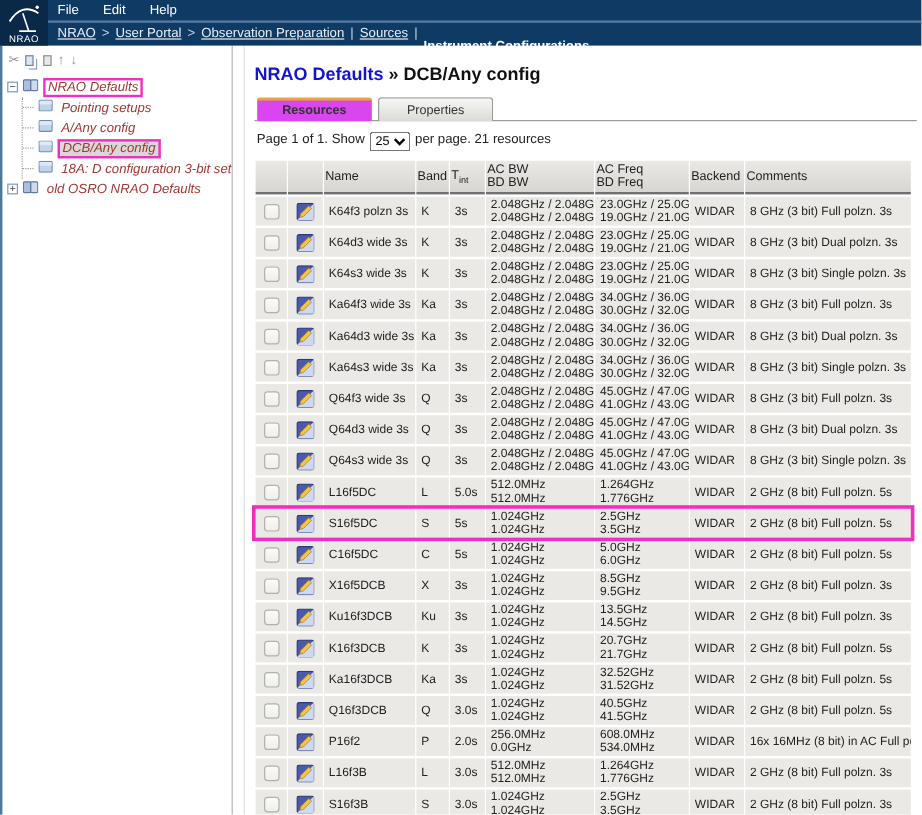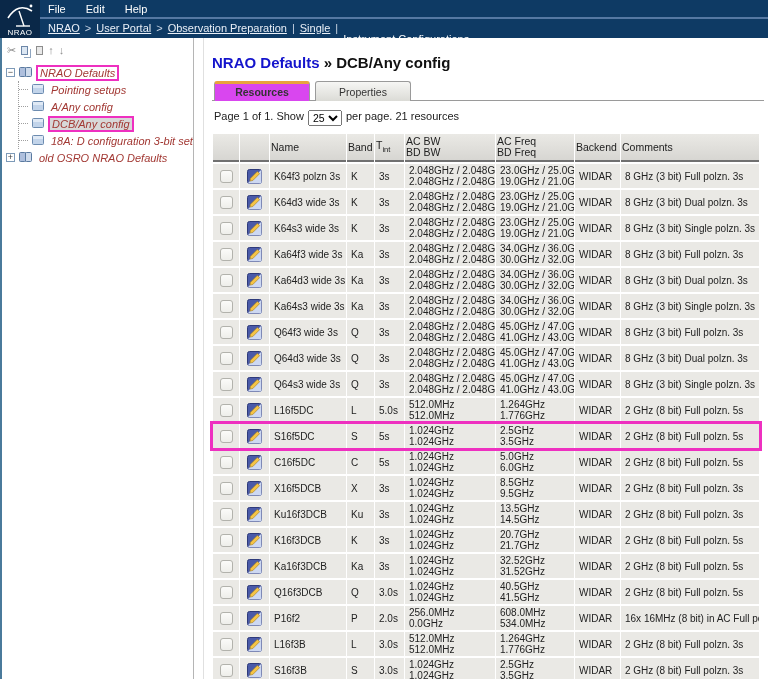--- a/index.html
+++ b/index.html
@@ -11,21 +11,21 @@
   .page { position:relative; width:768px; height:679px; }
 
   
   .topbars { position:relative; height:38px; background:#0e3a64; }
   .menubar { height:19px; padding-left:48px; display:flex; gap:20px; align-items:center;
              border-bottom:2px solid #5578a2; }
   .menu-item { color:#fff; font-size:11px; cursor:default; }
   .breadcrumbbar { height:17px; padding-left:48px; display:flex; align-items:center; gap:5px;
                    white-space:nowrap; }
   .crumb-link { color:#e9eff7; font-size:11px; text-decoration:underline; cursor:pointer; }
-  .crumb-current { color:#fff; font-size:11px; font-weight:normal;margin-top:22px; }
+  .crumb-current { color:#fff; font-size:11px; font-weight:bold;margin-top:22px; }
   .crumb-sep { color:#c9d5e4; font-size:11px; }
   .logo { position:absolute; left:0; top:0; width:40px; height:38px; background:#0a2848;
           display:flex; flex-direction:column; align-items:center; justify-content:flex-end; }
   .logo svg { position:absolute; top:2px; left:4px; }
   .logo-text { color:#fff; font-size:8px; letter-spacing:0.5px; line-height:10px; }
 
   
   .content { display:flex; height:641px; border-left:2px solid #4a7a9b; background:#fff; }
   .sidebar { width:192px; border-right:1px solid #b5b5b5; padding:4px 0 0 4px; overflow:hidden; }
   .gutter  { width:10px; border-right:1px solid #e0e0e0; }
@@ -98,21 +98,21 @@
         <span class="menu-item">Edit</span>
         <span class="menu-item">Help</span>
       </div>
     <div class="breadcrumbbar">
         <span class="crumb-link">NRAO</span>
         <span class="crumb-sep">&gt;</span>
         <span class="crumb-link">User Portal</span>
         <span class="crumb-sep">&gt;</span>
         <span class="crumb-link">Observation Preparation</span>
         <span class="crumb-sep">|</span>
-        <span class="crumb-link">Single</span>
+        <span class="crumb-link">Sources</span>
         <span class="crumb-sep">|</span>
         <span class="crumb-current">Instrument Configurations</span>
       </div>
   </div>
 
   <div class="content">
 
     <div class="sidebar">
       <div class="side-toolbar">
           <span class="tb-glyph">✂</span>

